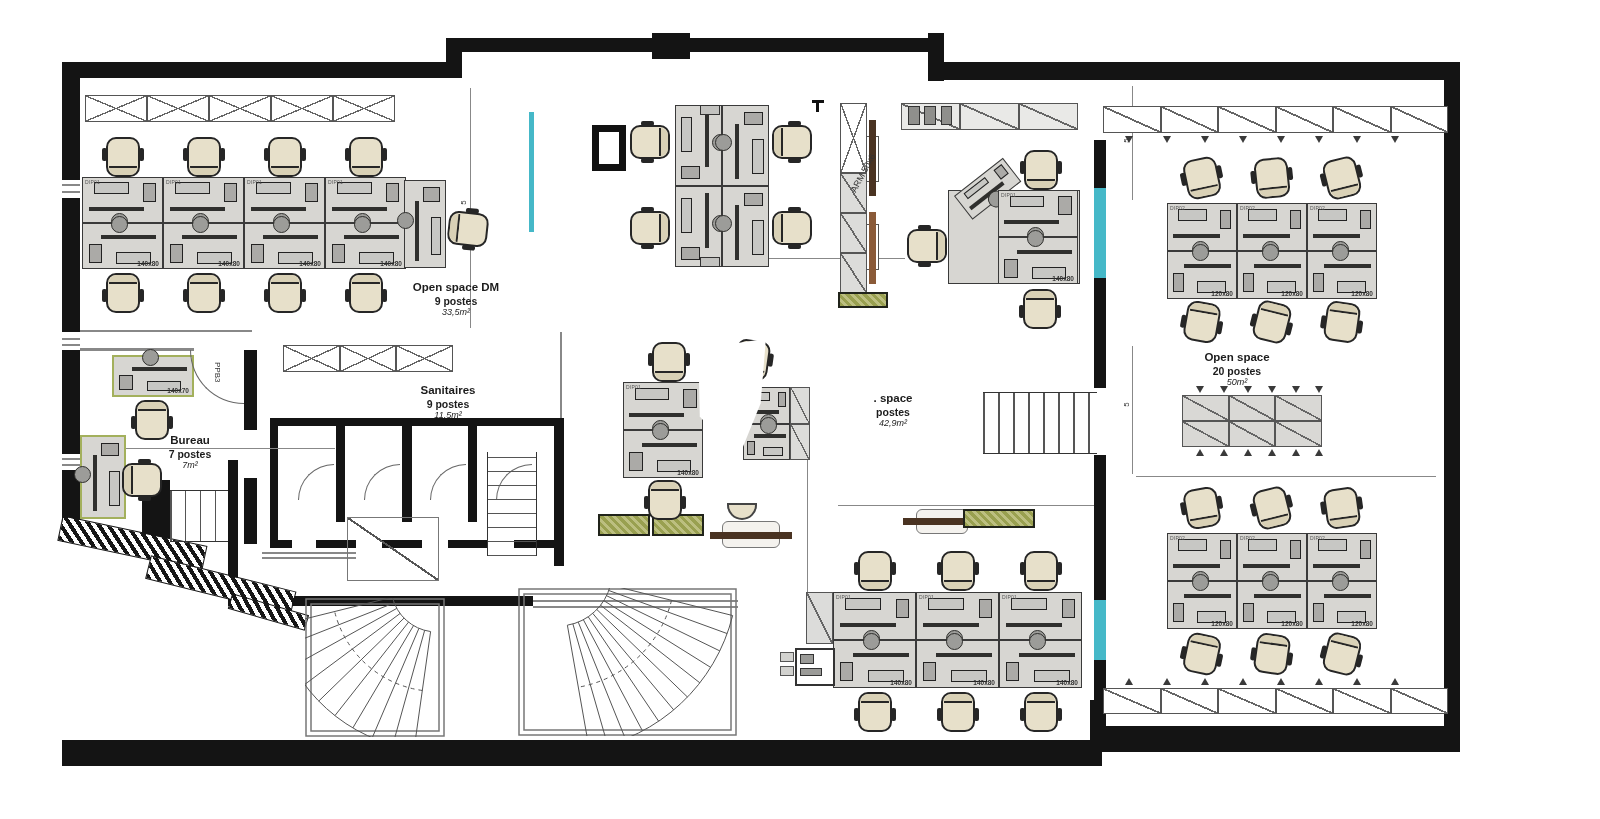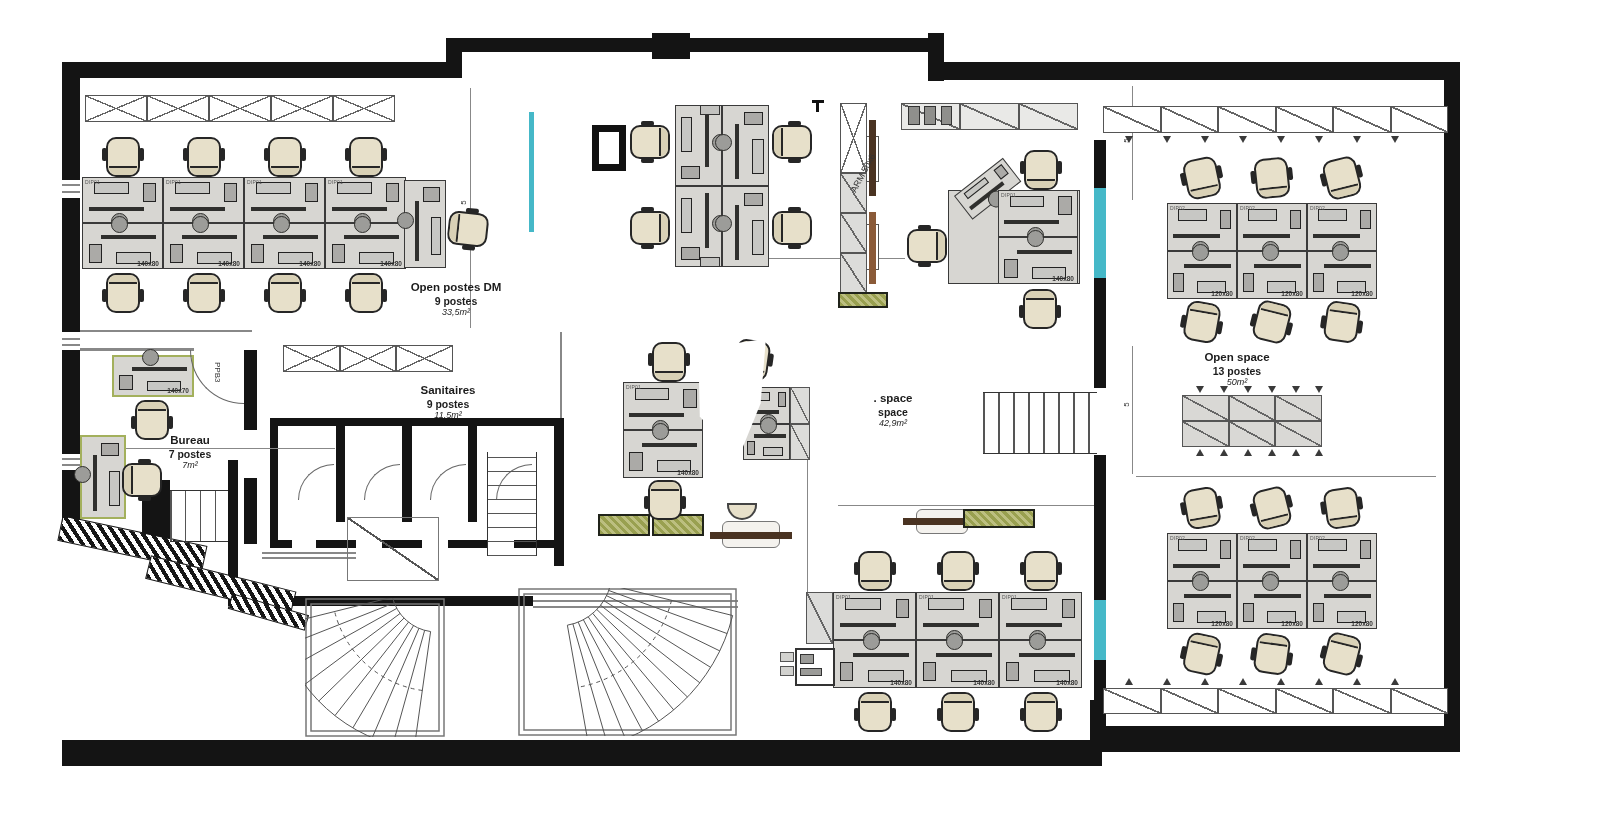--- a/index.html
+++ b/index.html
@@ -44,42 +44,42 @@
   .rl-area{font-style:italic;font-size:9px}
   .dimlabel{position:absolute;font-size:8px;color:#333;z-index:55}
   .wedge{position:absolute;background:#fff;z-index:50}
 </style>
 </head>
 <body>
 
 <div id="plan">
 
   <div class="room-label" style="left:456px;top:281px">
-    <div class="rl-name">Open postes DM</div>
+    <div class="rl-name">Open space DM</div>
     <div class="rl-cap">9 postes</div>
     <div class="rl-area">33,5m²</div>
   </div>
   <div class="room-label" style="left:448px;top:384px">
     <div class="rl-name">Sanitaires</div>
     <div class="rl-cap">9 postes</div>
     <div class="rl-area">11,5m²</div>
   </div>
   <div class="room-label" style="left:190px;top:434px">
     <div class="rl-name">Bureau</div>
     <div class="rl-cap">7 postes</div>
     <div class="rl-area">7m²</div>
   </div>
   <div class="room-label" style="left:893px;top:392px">
     <div class="rl-name">. space</div>
-    <div class="rl-cap">space</div>
+    <div class="rl-cap">postes</div>
     <div class="rl-area">42,9m²</div>
   </div>
   <div class="room-label" style="left:1237px;top:351px">
     <div class="rl-name">Open space</div>
-    <div class="rl-cap">13 postes</div>
+    <div class="rl-cap">20 postes</div>
     <div class="rl-area">50m²</div>
   </div>
 
   <div class="dimlabel" style="left:222px;top:362px;transform:rotate(90deg);transform-origin:left top">PPB3</div>
   <div class="dimlabel" style="left:842px;top:168px;transform:rotate(-62deg);font-size:9px">ARM 50x6</div>
   <div class="dimlabel" style="left:461px;top:198px;transform:rotate(-90deg)">5</div>
   <div class="dimlabel" style="left:1124px;top:136px;transform:rotate(-90deg)">5</div>
   <div class="dimlabel" style="left:1124px;top:400px;transform:rotate(-90deg)">5</div>
 <div class="abs wall" style="left: 65px; top: 62px; width: 392px; height: 16px;"></div>
     <div class="abs wall" style="left: 446px; top: 38px; width: 16px; height: 40px;"></div>

